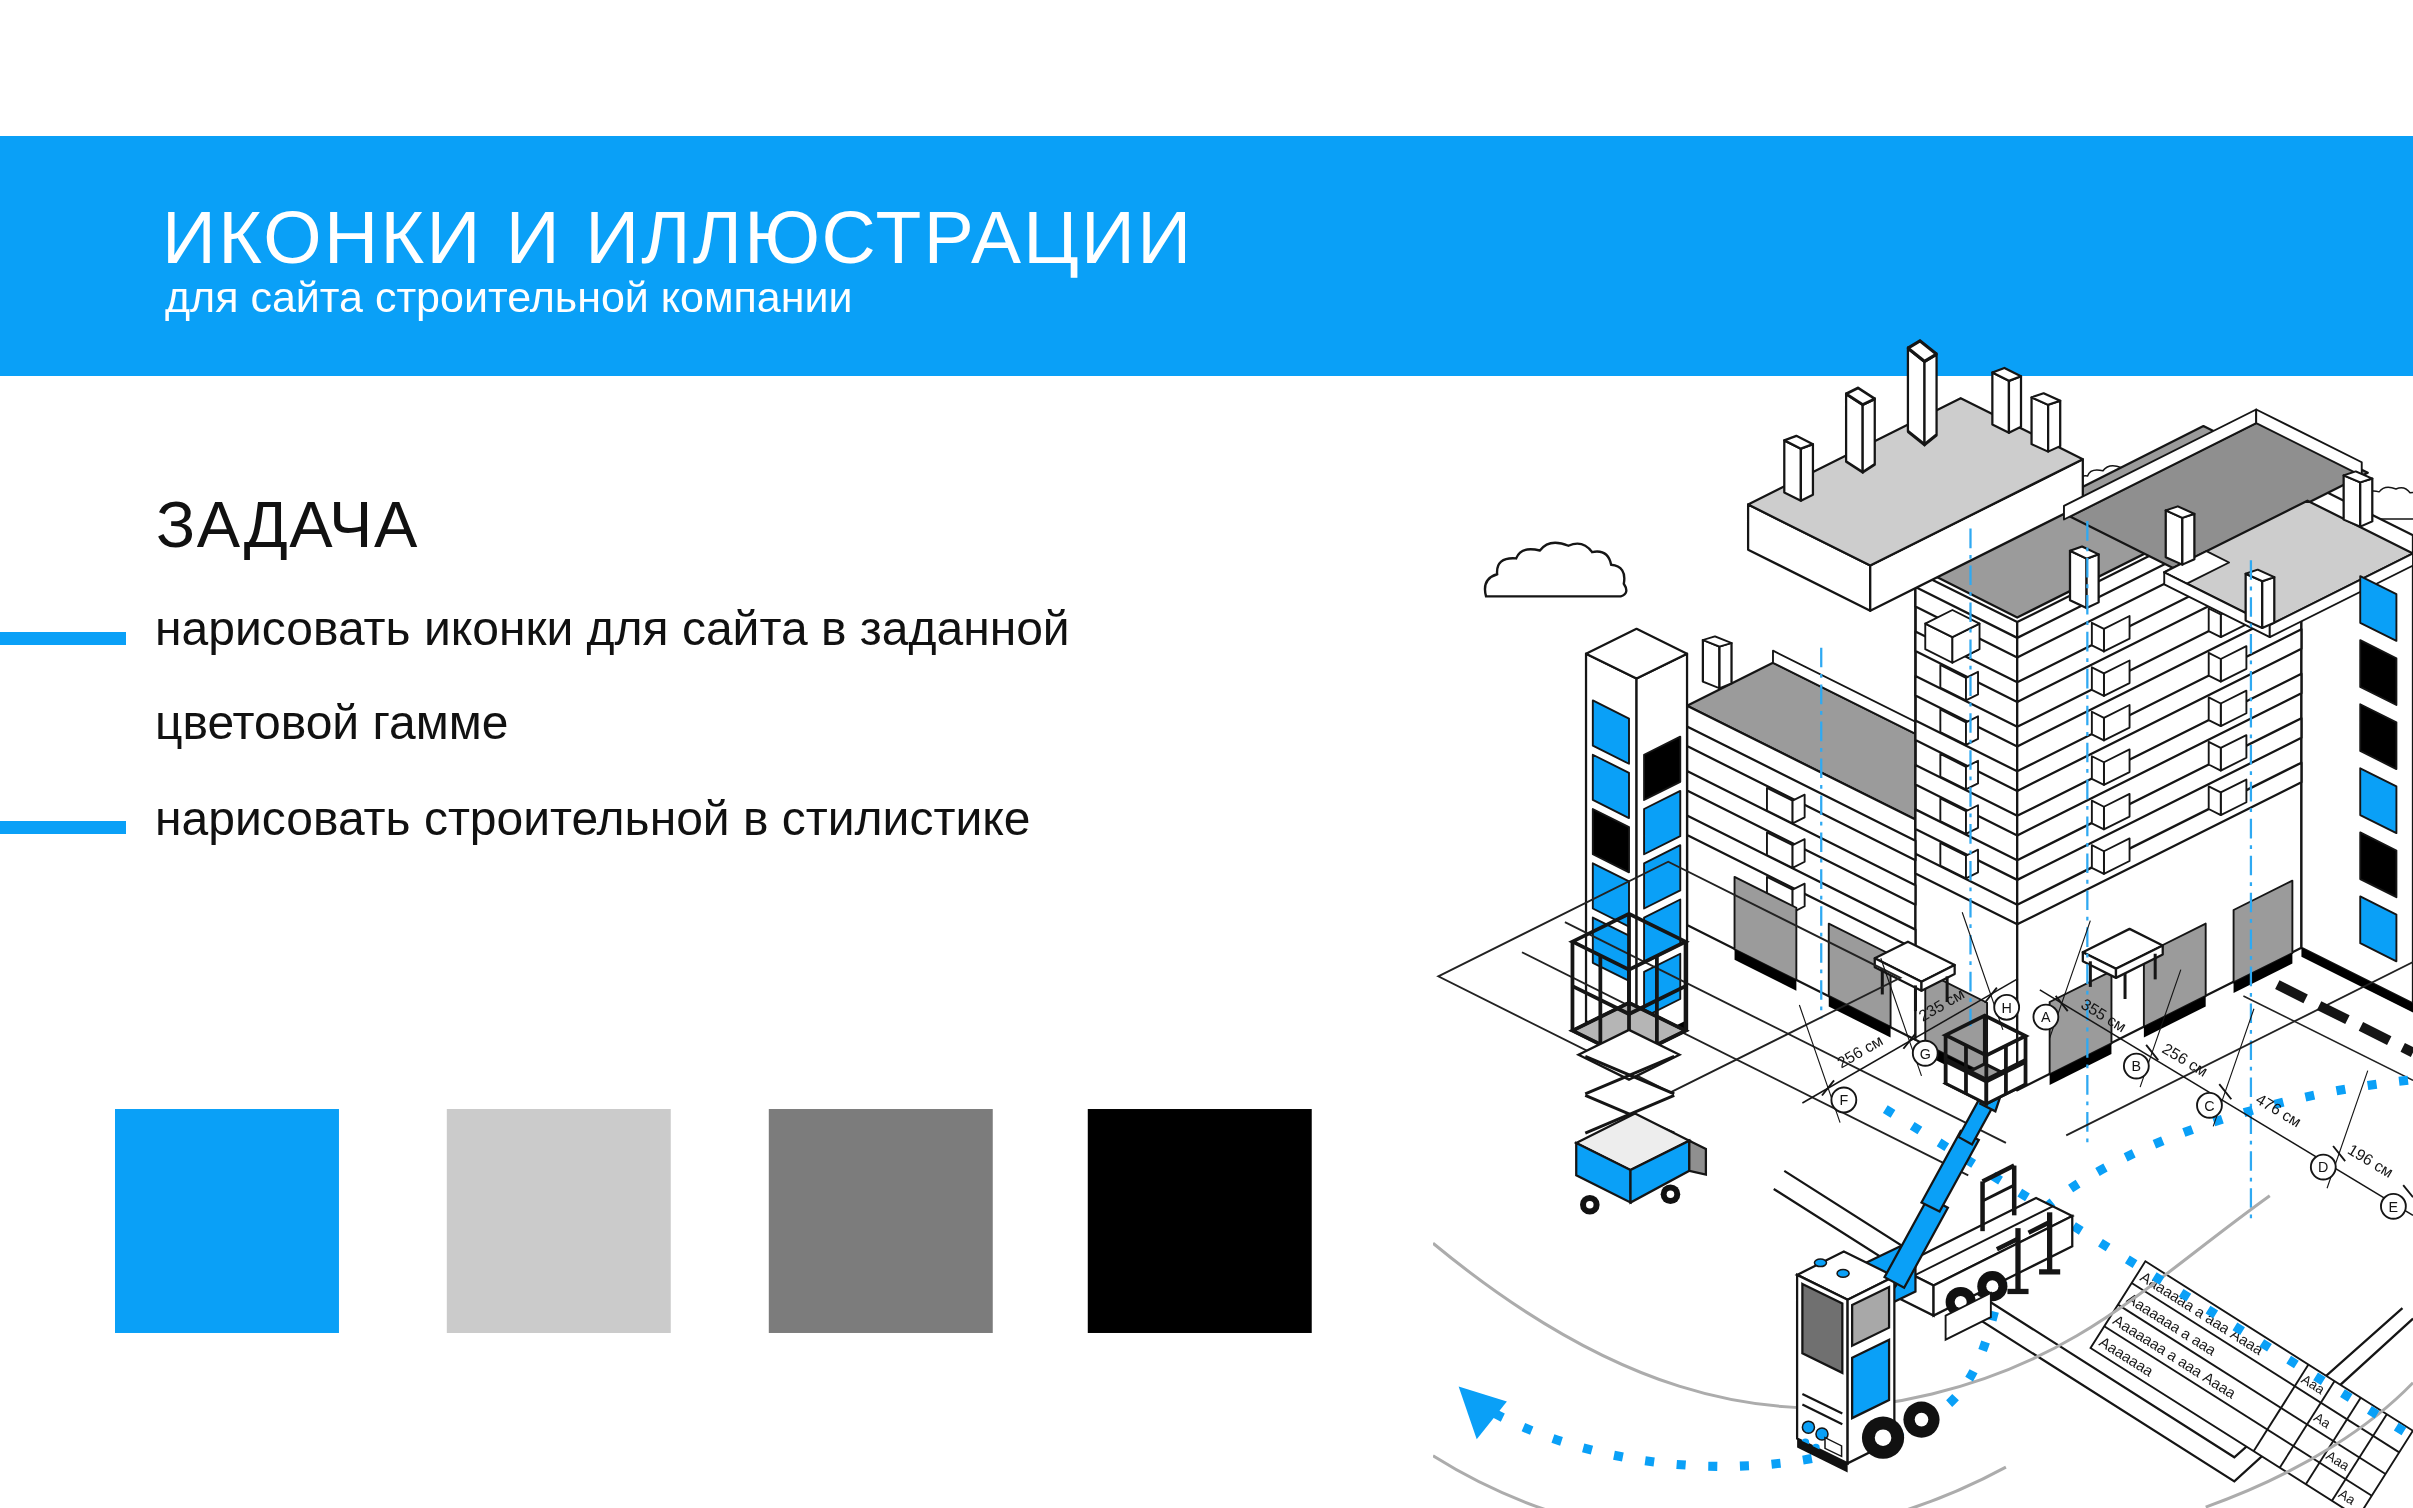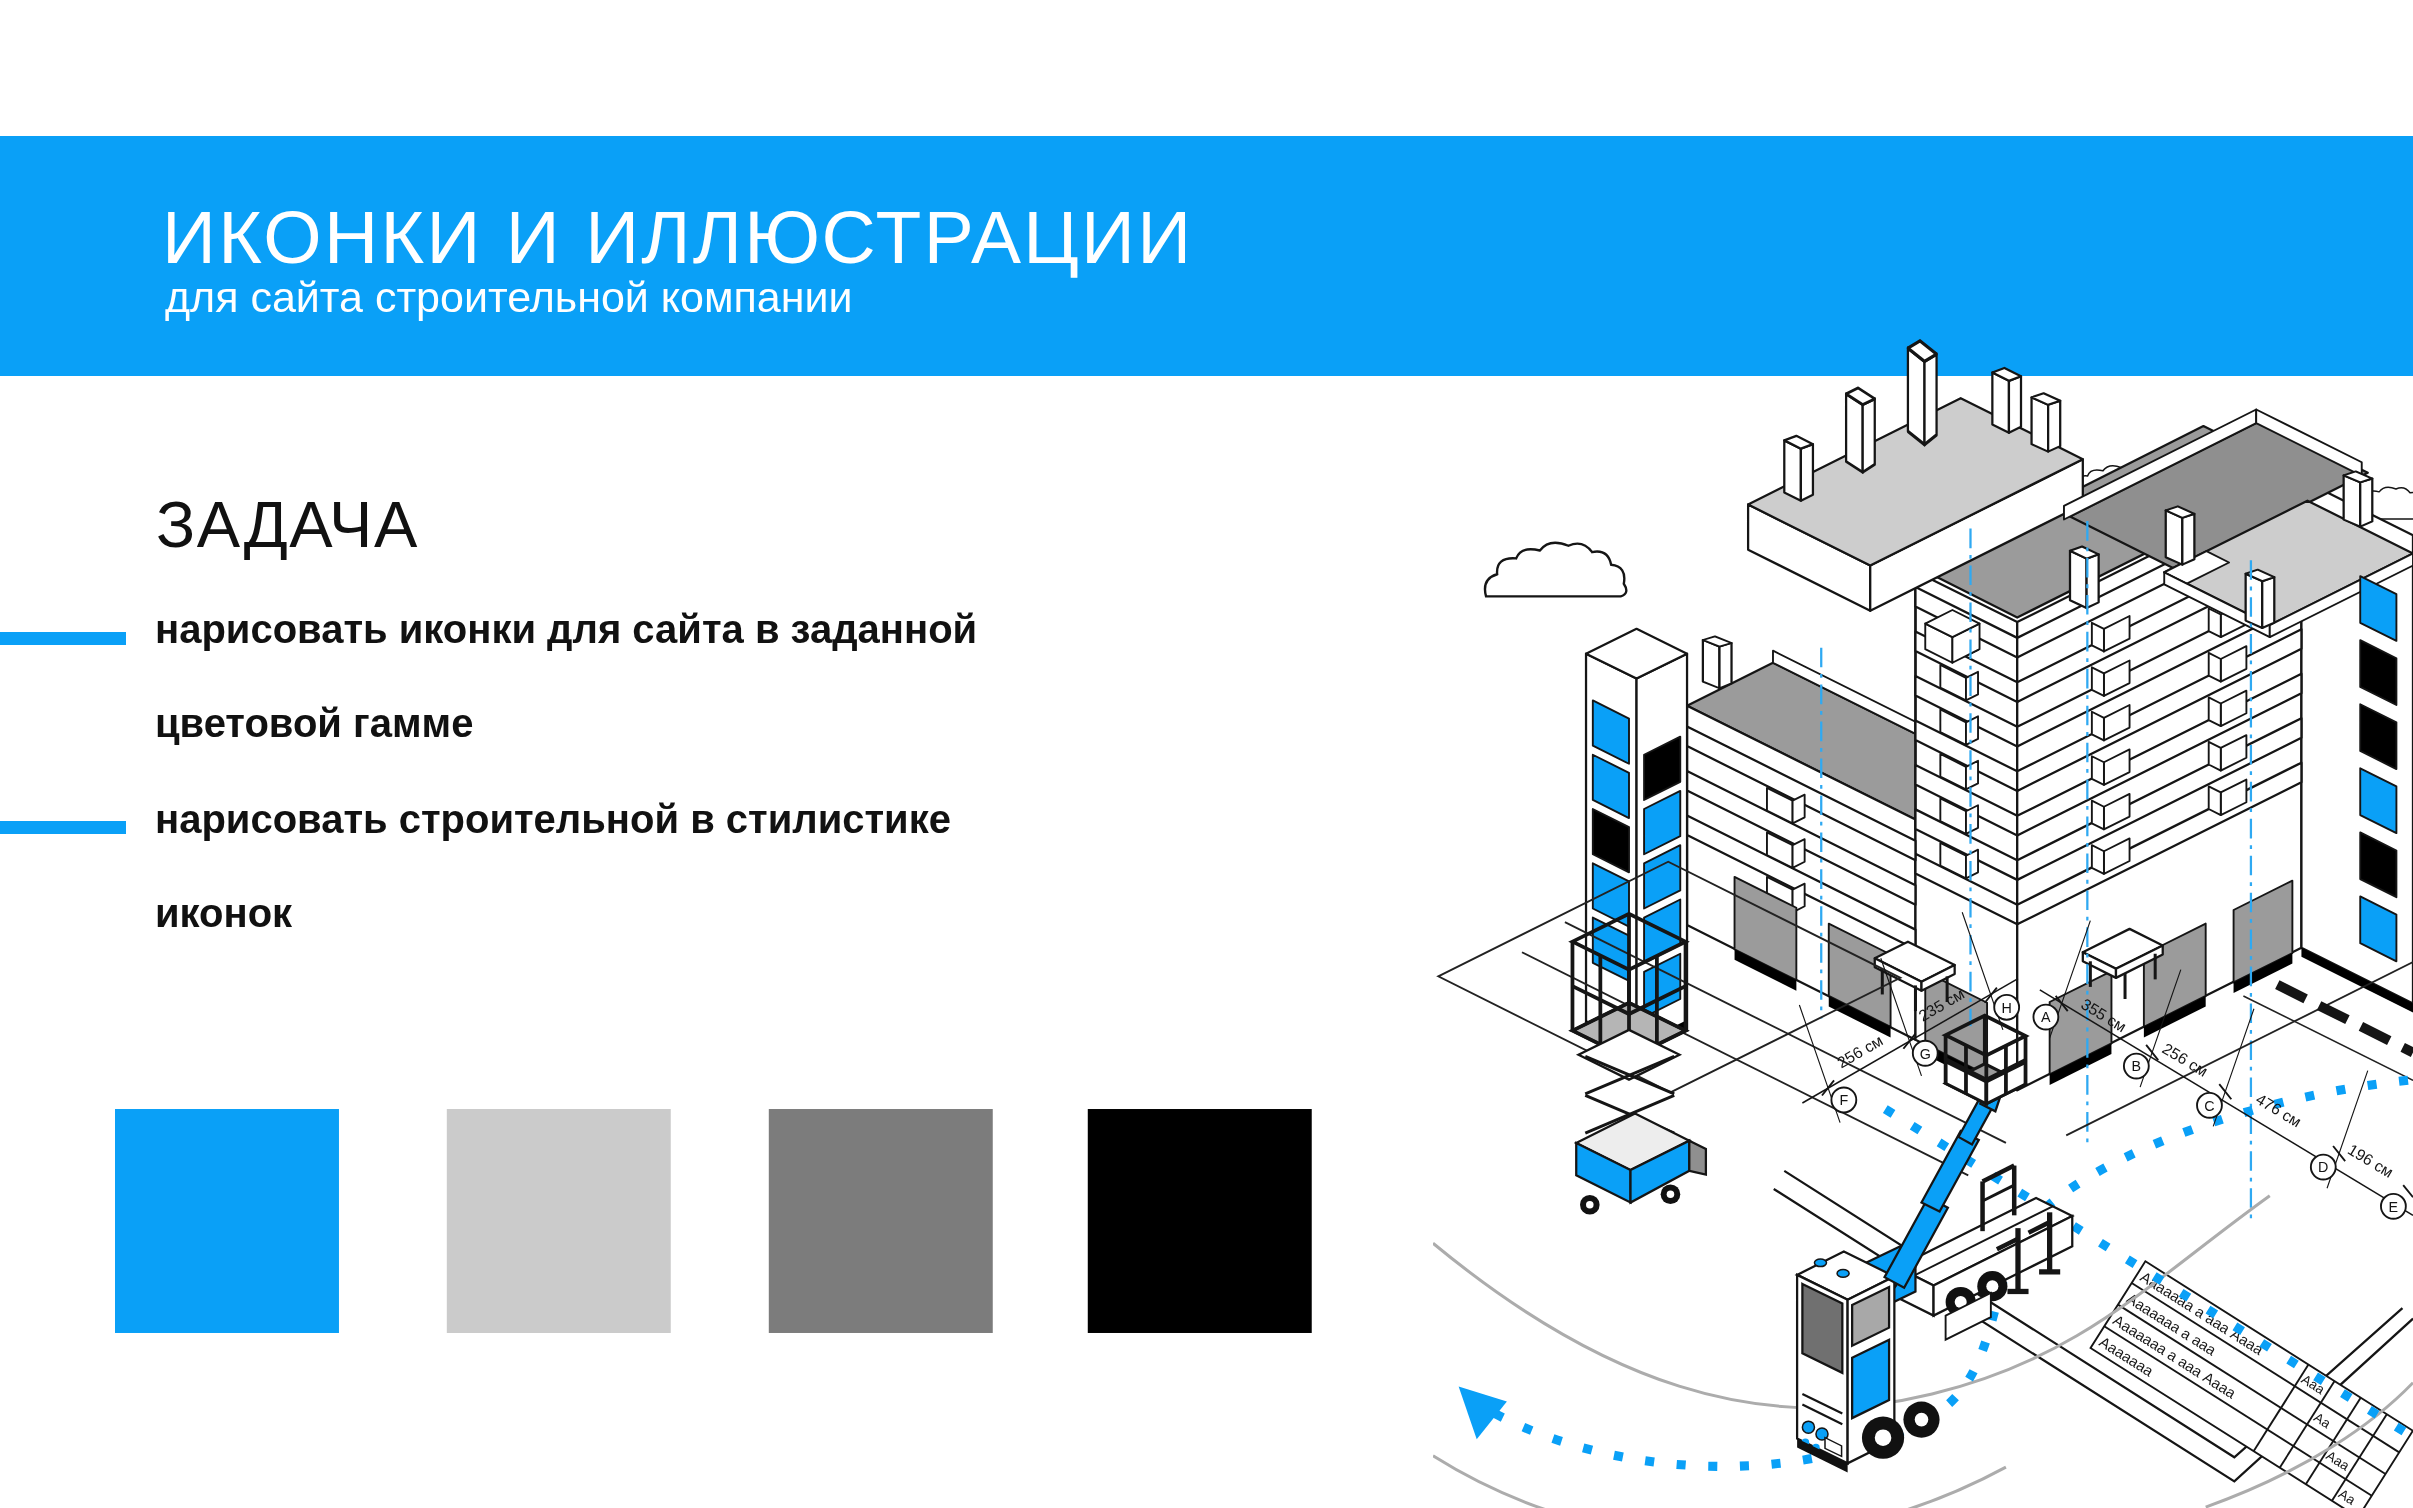--- a/index.html
+++ b/index.html
@@ -3,21 +3,21 @@
 <meta charset="utf-8">
 <style>
   html,body{margin:0;padding:0;}
   body{width:2413px;height:1508px;background:#ffffff;overflow:hidden;
        font-family:"Liberation Sans","DejaVu Sans",sans-serif;color:#111;}
   .abs{position:absolute;}
   .band{left:0;top:136px;width:2413px;height:240px;background:#0AA0F7;}
   .title{left:162px;top:194px;font-size:75px;font-weight:300;color:#ffffff;letter-spacing:2.3px;white-space:nowrap;}
   .subtitle{left:165px;top:273px;font-size:43px;font-weight:300;color:#ffffff;white-space:nowrap;text-align:center;}
   .heading{left:156px;top:487px;font-size:65px;font-weight:400;letter-spacing:1.5px;}
-  .task-item{left:155px;font-size:40px;line-height:94px;font-weight:700;white-space:nowrap;}
+  .task-item{left:155px;font-size:48px;line-height:94px;font-weight:400;white-space:nowrap;}
   .task-item.first{top:582px;}
   .task-item.second{top:772px;}
   .dash{left:0;width:126px;height:13px;background:#0AA0F7;}
   .dash.d1{top:632px;}
   .dash.d2{top:821px;}
   .swatches{left:115px;top:1109px;}
   svg text{font-family:"Liberation Sans","DejaVu Sans",sans-serif;fill:#151515;}
   svg .dim{font-size:21px;}
   svg .axl{font-size:19px;text-anchor:middle;}
   svg .tbt{font-size:20px;}
@@ -32,21 +32,20 @@
 
 <div class="abs heading">ЗАДАЧА</div>
 <div class="abs dash d1"></div>
 <div class="abs task-item first">
   <div>нарисовать иконки для сайта в заданной</div>
   <div>цветовой гамме</div>
 </div>
 <div class="abs dash d2"></div>
 <div class="abs task-item second">
   <div>нарисовать строительной в стилистике</div>
-  <div>иконок</div>
 </div>
 
 <svg class="abs swatches" width="1199" height="224" viewBox="0 0 1590 297">
   <rect x="0" y="0" width="297" height="297" fill="#0AA0F7"></rect>
   <rect x="440" y="0" width="297" height="297" fill="#CBCBCB"></rect>
   <rect x="867" y="0" width="297" height="297" fill="#7C7C7C"></rect>
   <rect x="1290" y="0" width="297" height="297" fill="#000000"></rect>
 </svg>
 
 <svg class="abs" style="left:1433px;top:204px" width="980" height="1305" viewBox="1900 270 1300 1730">

